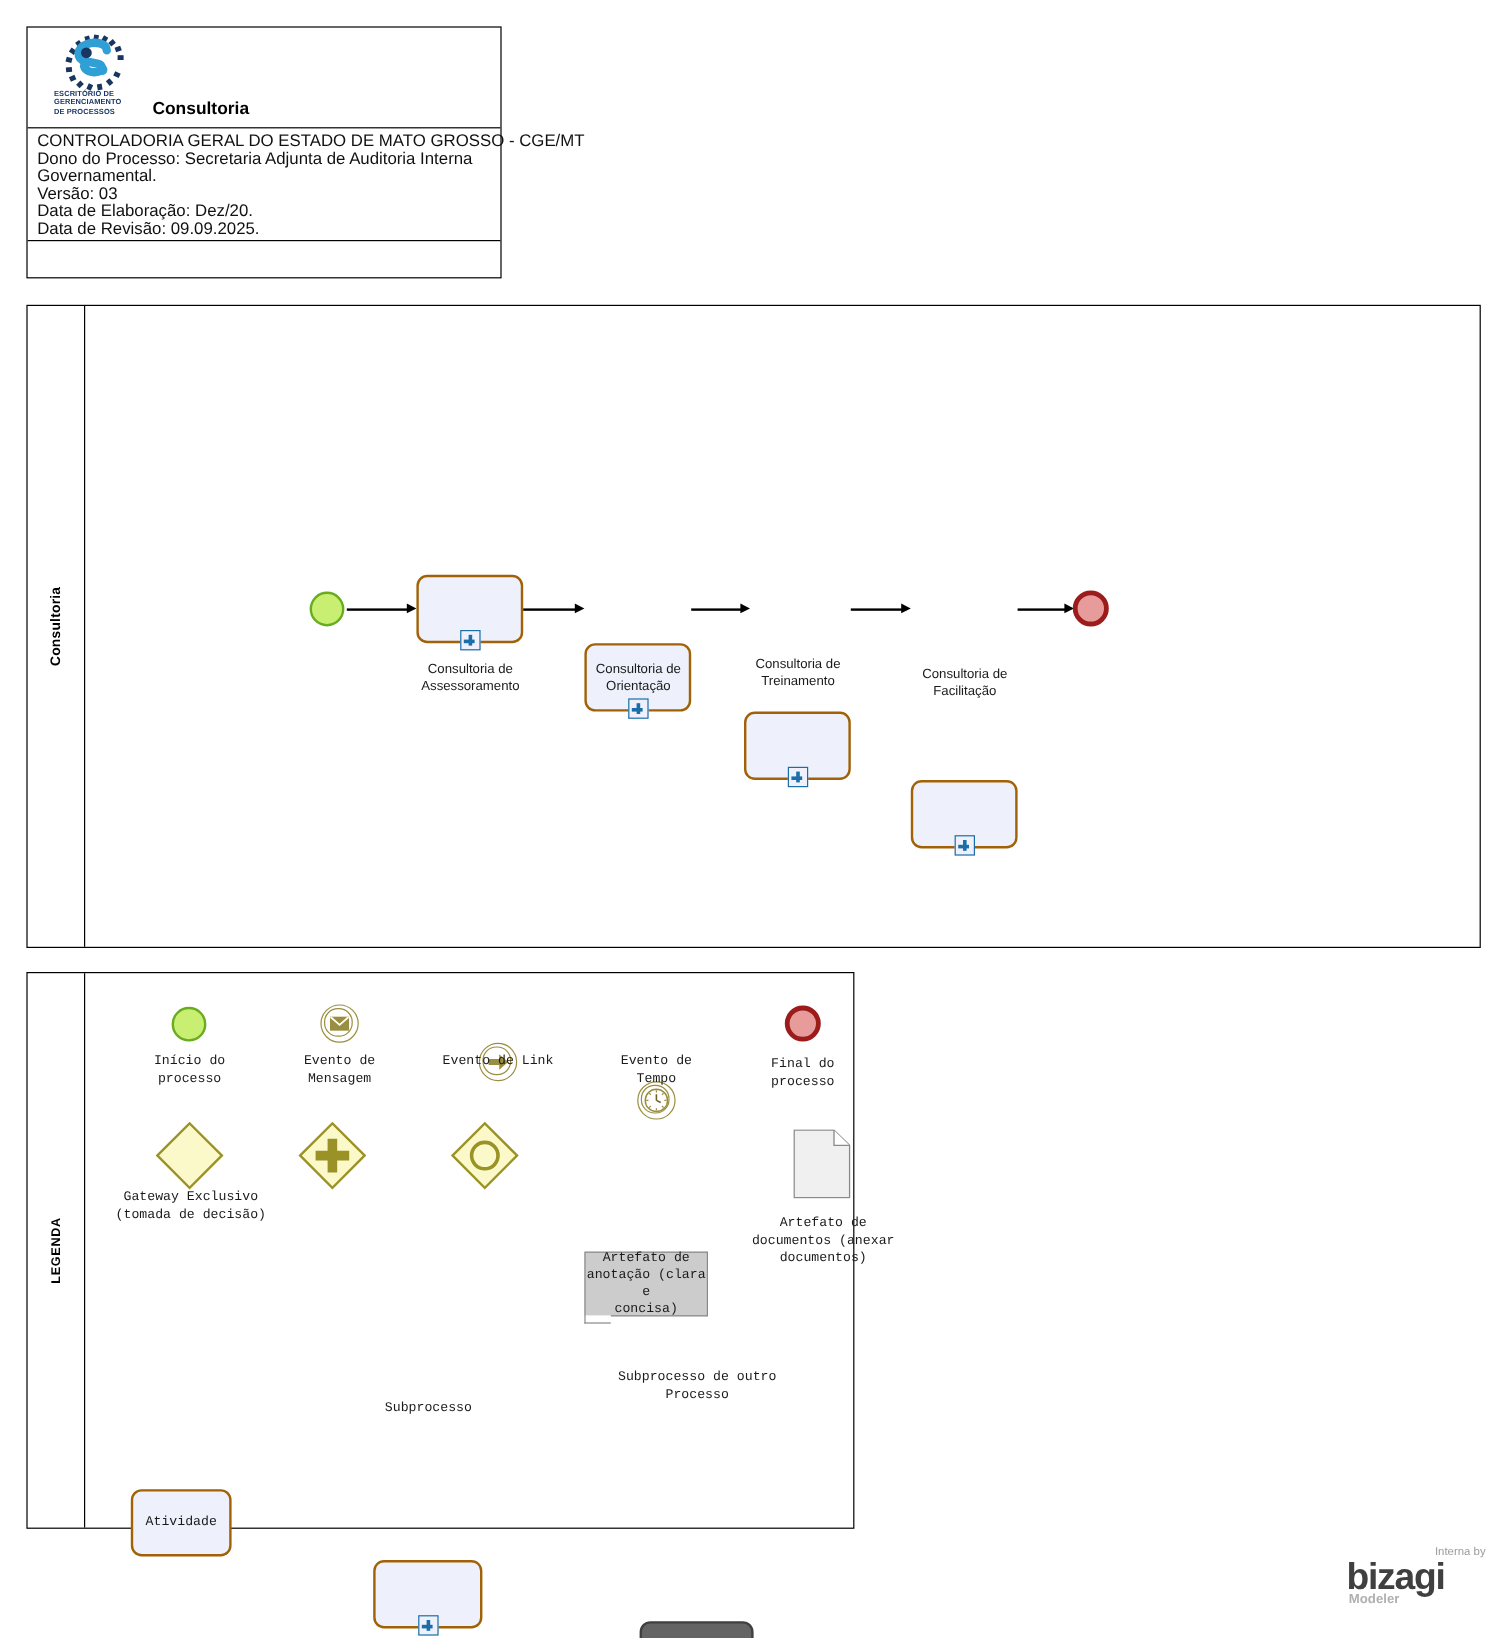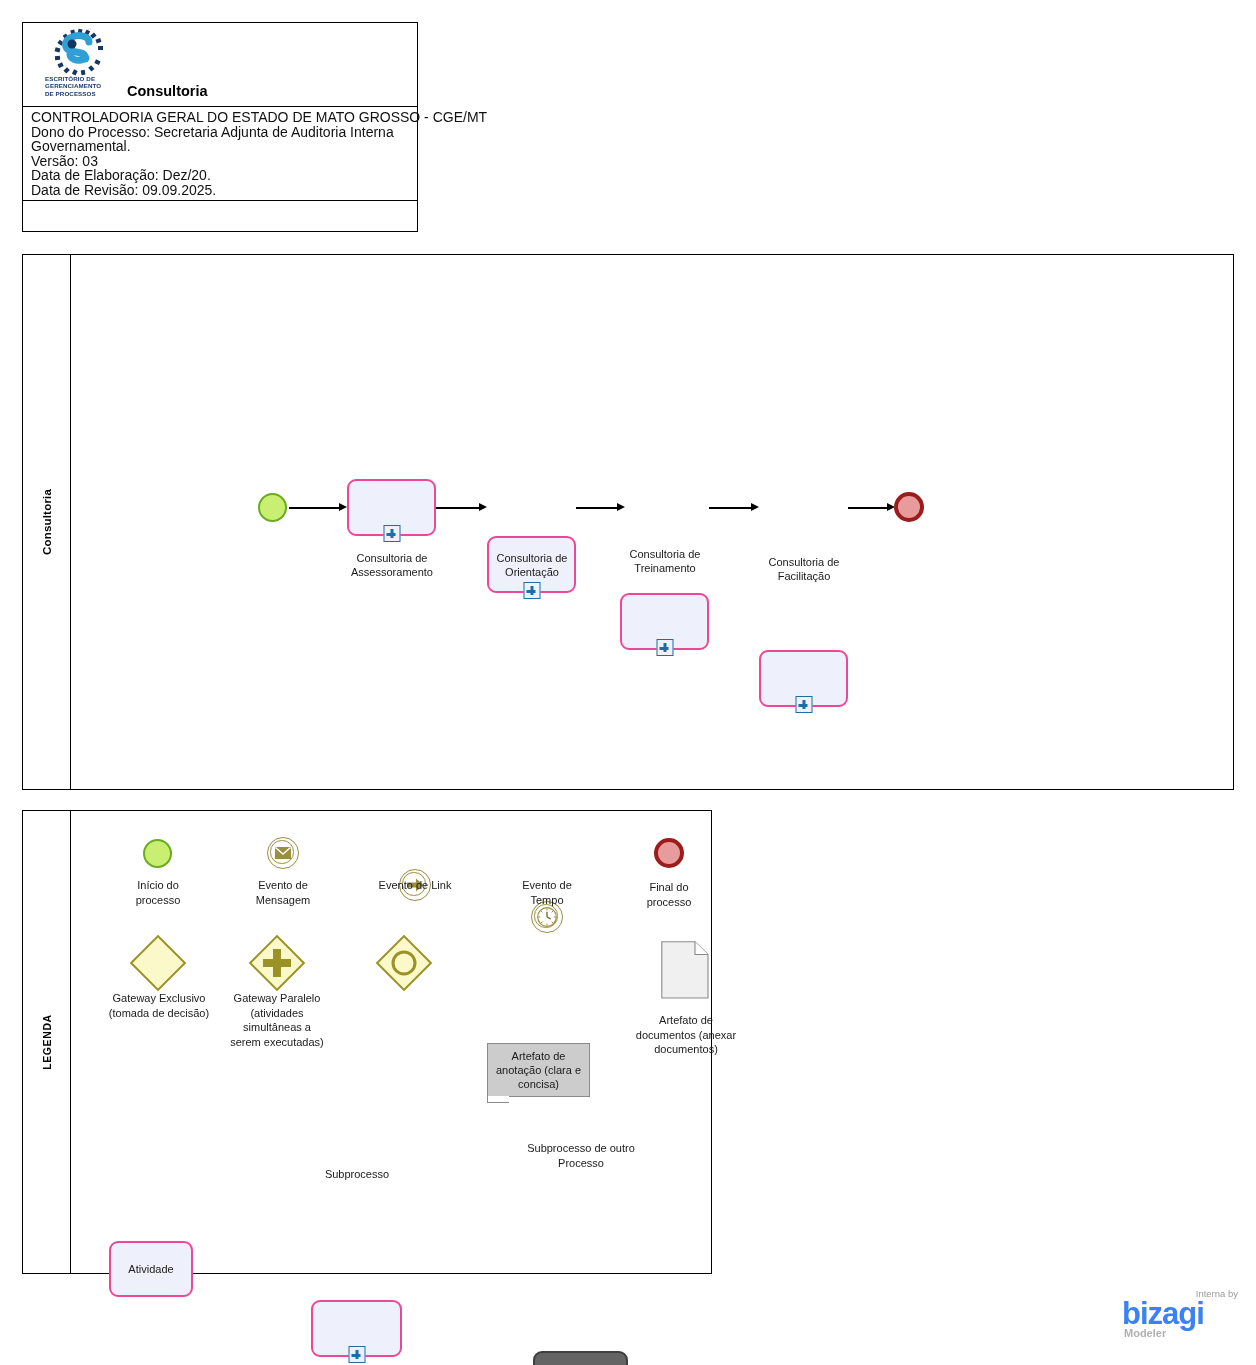--- a/index.html
+++ b/index.html
@@ -140,29 +140,30 @@
     font-size: 10.5px;
     font-weight: bold;
     letter-spacing: 0.6px;
   }
   #legend-body {
     position: absolute;
     left: 48px;
     top: 0;
     right: 0;
     bottom: 0;
+    font-family: Liberation Mono, monospace;
   }
 
   
   .node {
     position: absolute;
   }
   .task-box {
     background: #eef0fb;
-    border: 2px solid #ec4899;
+    border: 2px solid #a16207;
     border-radius: 9px;
     box-sizing: border-box;
     position: relative;
   }
   .task-box.dark {
     background: #646464;
     border: 2px solid #3f3f3f;
   }
   .task-label-inside {
     position: absolute;
@@ -299,21 +300,21 @@
     position: absolute;
     right: 2px; top: 0;
     font-size: 9.5px;
     color: #9b9b9b;
   }
   #bz-name {
     position: absolute;
     left: 0; top: 10px;
     font-size: 31px;
     font-weight: bold;
-    color: #3b82f6;
+    color: #404040;
     letter-spacing: -1px;
     line-height: 31px;
   }
   #bz-modeler {
     position: absolute;
     left: 2px; top: 39px;
     font-size: 11px;
     color: #b0b0b0;
     font-weight: bold;
   }
@@ -487,21 +488,20 @@
       <div class="gw-diamond gw-center"></div>
     </div>
     <div class="legend-caption" style="left:-2px; top:180px; width:180px;">Gateway  Exclusivo<br>(tomada de decisão)</div>
 
     <div class="gw-wrap" style="left:178px; top:124px;">
       <div class="gw-diamond gw-center"></div>
       <svg class="gw-mark" viewBox="0 0 56 56">
         <path d="M24 14 H32 V24 H42 V32 H32 V42 H24 V32 H14 V24 H24 Z" fill="#9a9226"></path>
       </svg>
     </div>
-    <div class="legend-caption" style="left:122px; top:180px; width:168px;">Gateway  Paralelo<br>(atividades<br>simultâneas a<br>serem executadas)</div>
 
     <div class="gw-wrap" style="left:305px; top:124px;">
       <div class="gw-diamond gw-center"></div>
       <svg class="gw-mark" viewBox="0 0 56 56">
         <circle cx="28" cy="28" r="11" fill="none" stroke="#9a9226" stroke-width="3"></circle>
       </svg>
     </div>
 
     <div class="node annot-box" style="left:416px; top:136px; width:103px; height:54px;">
       <span>Artefato de<br>anotação (clara e<br>concisa)</span>

